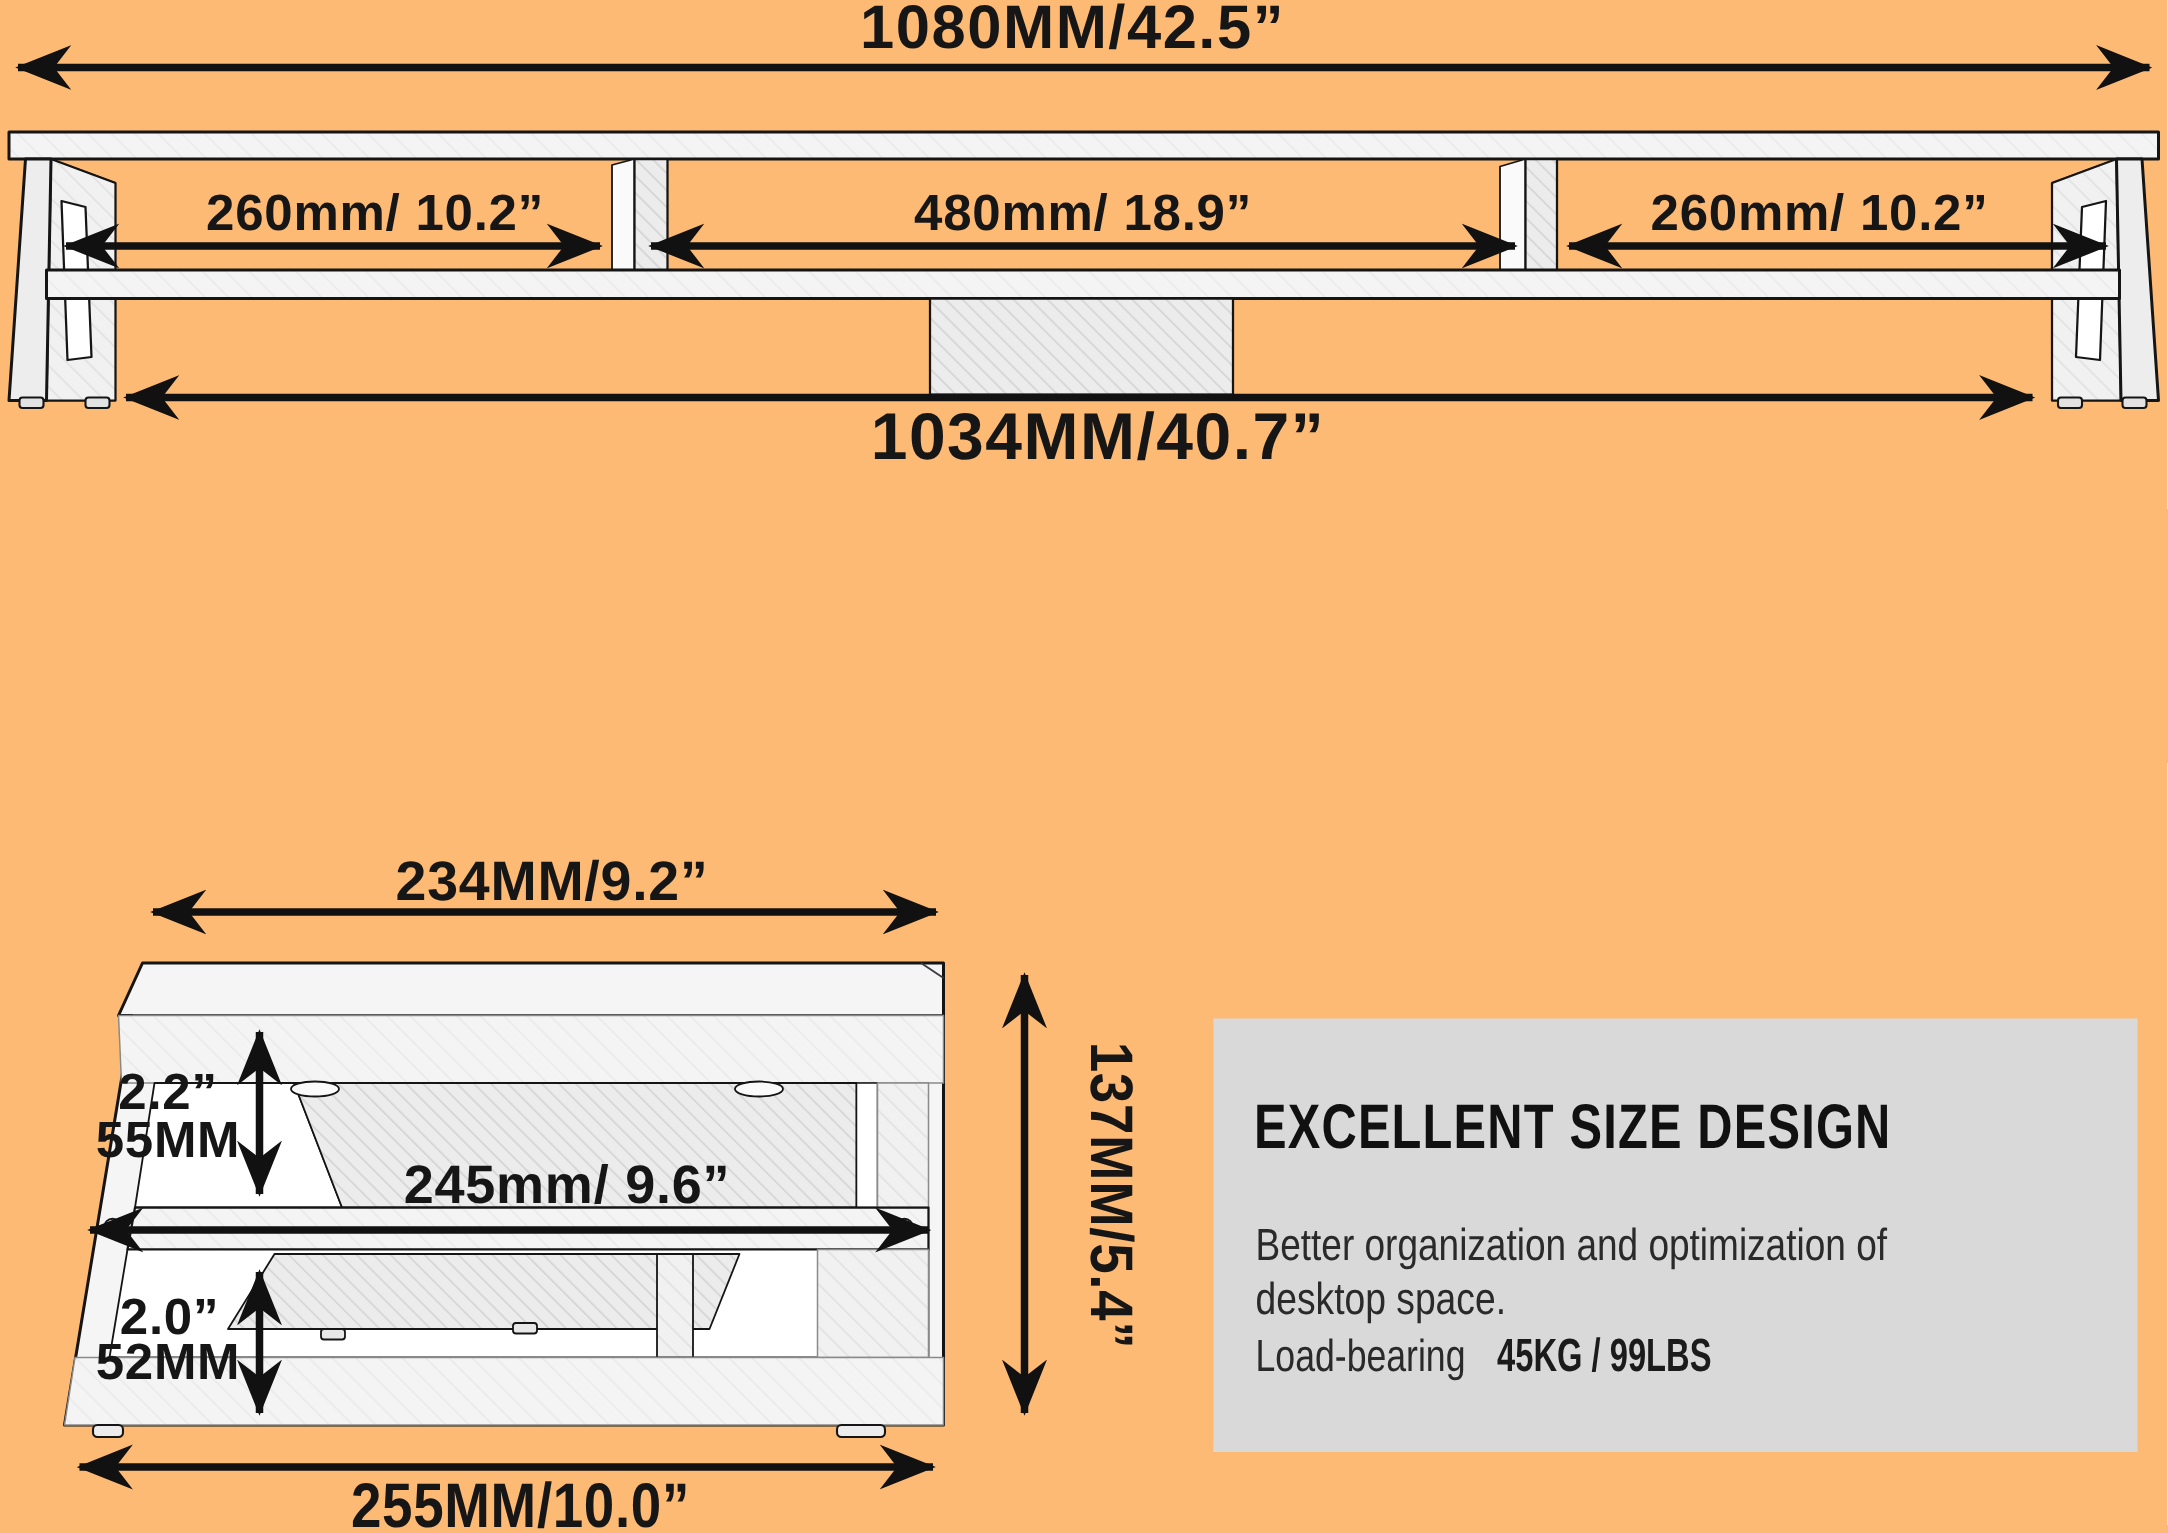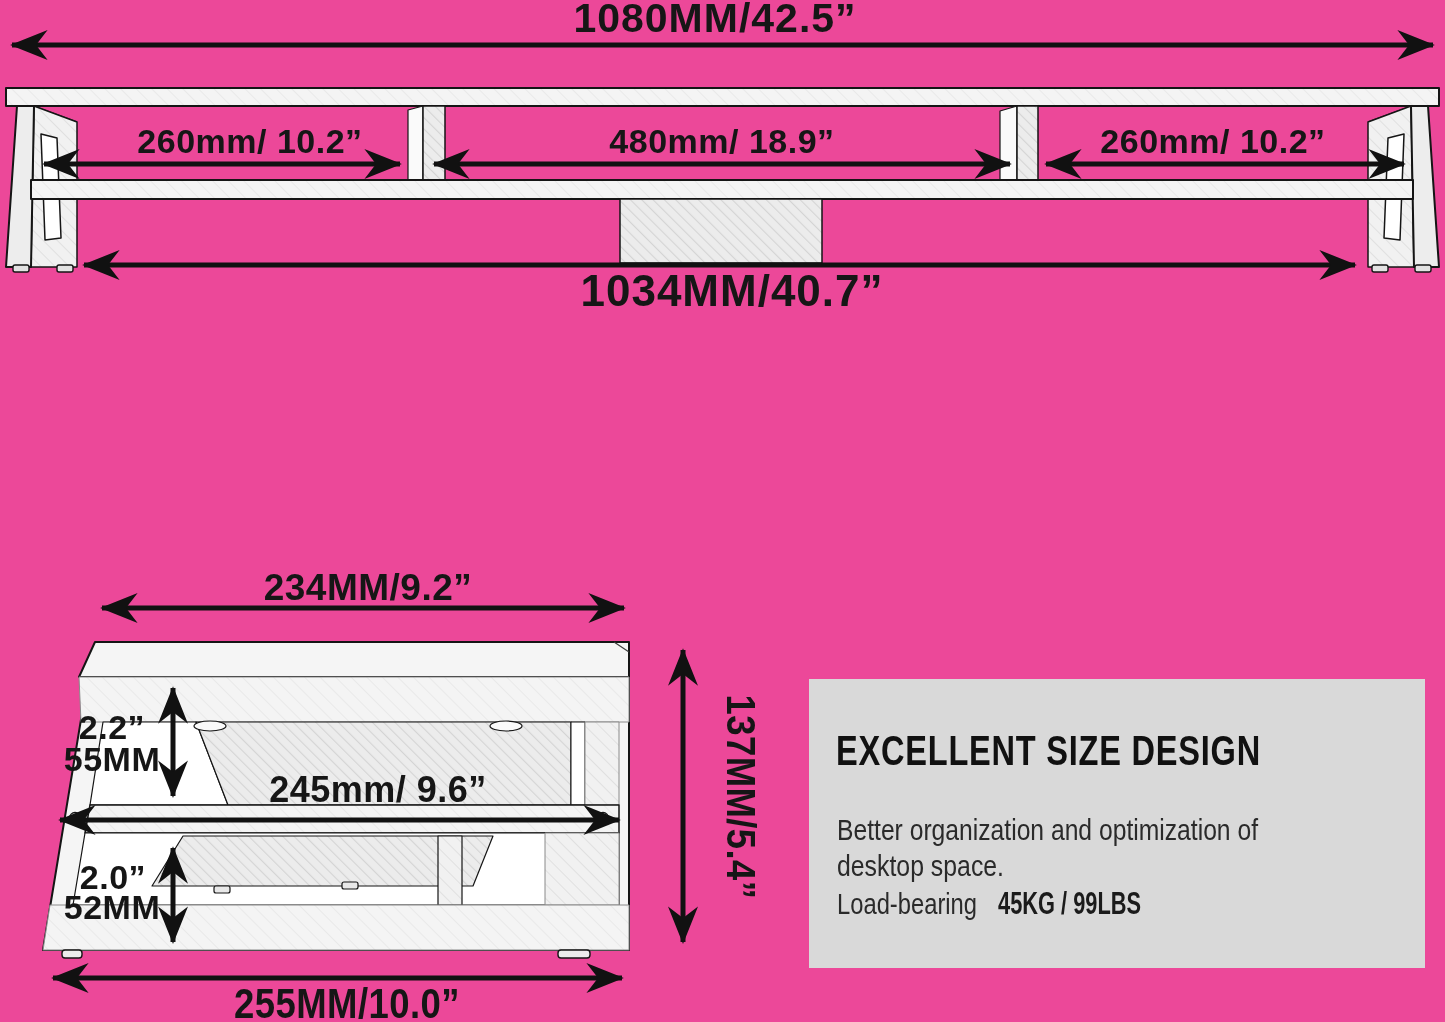--- a/index.html
+++ b/index.html
@@ -4,21 +4,21 @@
 <style>
   html, body {
     margin: 0;
     padding: 0;
     background: #ffffff;
   }
   .stage {
     position: relative;
     width: 1445px;
     height: 1022px;
-    background: #ec4899;
+    background: #fdba74;
     overflow: hidden;
   }
   svg {
     display: block;
   }
   text {
     font-family: "Liberation Sans", sans-serif;
     font-weight: bold;
     fill: #161616;
   }

